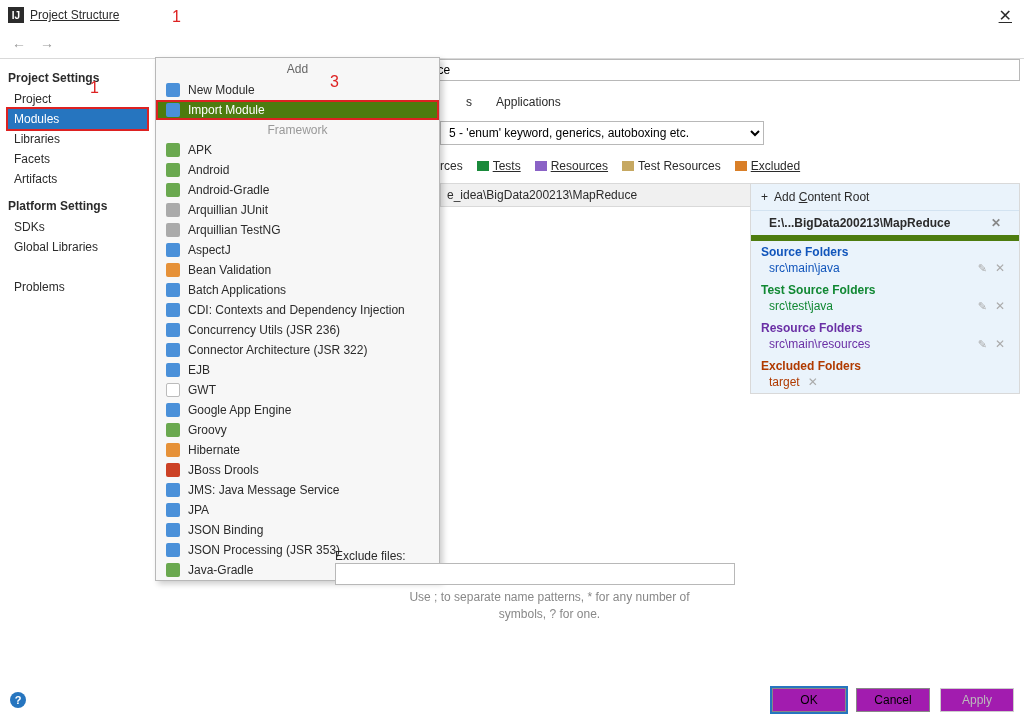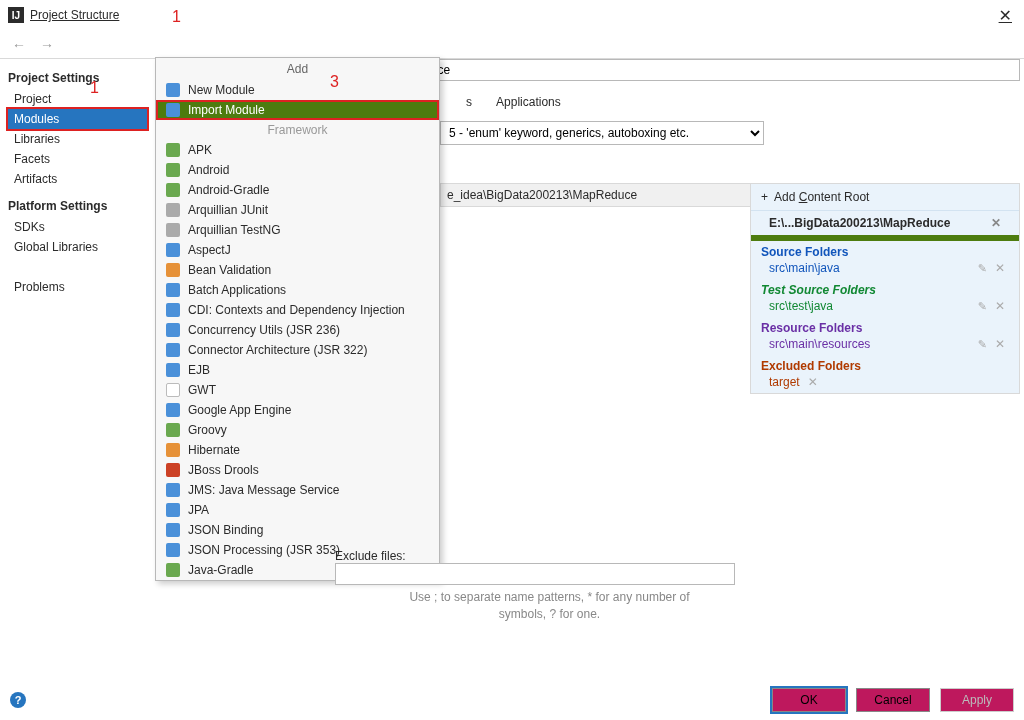--- a/index.html
+++ b/index.html
@@ -53,40 +53,40 @@
 .dd-icon.red { background:#cc4125; }
 .dd-icon.white { background:#fff; border:1px solid #bbb; }
 
 .right-pane { position:absolute; left:595px; top:124px; right:4px; background:#eaf3fb; border:1px solid #d9d9d9; }
 .right-pane .add-root { padding:6px 10px; display:flex; align-items:center; gap:6px; border-bottom:1px solid #d3e3f1; cursor:pointer; }
 .right-pane .root-path { padding:5px 18px; font-weight:bold; border-bottom:6px solid #4d7c0f; display:flex; align-items:center;gap:32px; }
 .right-pane .root-path .x { margin-left:auto; color:#888; cursor:pointer; }
 .folder-group { padding: 4px 10px 2px 10px; }
 .folder-group .fg-title { font-weight:bold; }
 .folder-group .fg-title.source { color:#1155bb; }
-.folder-group .fg-title.test { color:#118833;font-style:italic; }
+.folder-group .fg-title.test { color:#118833; }
 .folder-group .fg-title.resource { color:#6a2fa5; }
 .folder-group .fg-title.excluded { color:#b03a00; }
 .folder-group .fg-item { color: inherit; padding: 2px 4px 2px 8px; display:flex; align-items:center; }
 .fg-item a { color: inherit; text-decoration: none; }
 .fg-item .pencil { margin-left:auto; color:#aaa; cursor:pointer; font-size:11px; }
 .fg-item .x { margin-left:8px; color:#aaa; cursor:pointer; }
 .fg-item.source a { color:#1155bb; }
 .fg-item.test a { color:#118833; }
 .fg-item.resource a { color:#6a2fa5; }
 .fg-item.excluded a { color:#b03a00; }
 
 .exclude-row { position:absolute; left:180px; bottom:60px; right:260px; display:flex; align-items:flex-start; gap:8px; }
 .exclude-row input { width:400px; height:22px; border:1px solid #b8b8b8; }
 .hint { color:#888; font-size:11px; margin-top:4px; text-align:center; line-height:1.4; }
 
 .footer { position:absolute; bottom:8px; left:0; right:0; display:flex; align-items:center; padding:0 10px; gap:10px;}
 .help-icon { width:16px; height:16px; border-radius:50%; background:#2675BF; color:#fff; display:flex; align-items:center; justify-content:center; font-size:11px; font-weight:bold; cursor:pointer;}
 .footer .spacer { flex:1; }
-.footer button { min-width:74px; height:24px; border:1px solid #888; background:#be185d; cursor:pointer; }
+.footer button { min-width:74px; height:24px; border:1px solid #888; background:#a21caf; cursor:pointer; }
 .footer button.primary { outline:2px solid #2675BF; }
 .footer button.ghost { color:#bbb; border-color:#ccc; }
 
 .annot { position:absolute; color:#d22; font-size:16px; pointer-events:none; }
 </style>
 </head>
 <body>
 
 <div class="title-bar">
   <span class="ij-icon">IJ</span>
@@ -133,20 +133,41 @@
       <span class="tab" style="margin-left:-44px">s</span>
       <span class="tab">Applications</span>
     </div>
 
     <div class="lang-row">
       <select>
         <option>5 - 'enum' keyword, generics, autoboxing etc.</option>
       </select>
     </div>
 
+    <div class="marks-row">
+      <span class="mark">
+          <span>rces</span>
+        </span>
+      <span class="mark">
+          <span class="folder" style="--c:#1a8a3b"></span>
+          <span class="underline">Tests</span>
+        </span>
+      <span class="mark">
+          <span class="folder" style="--c:#8a62c6"></span>
+          <span class="underline">Resources</span>
+        </span>
+      <span class="mark">
+          <span class="folder" style="--c:#c6a862"></span>
+          <span>Test Resources</span>
+        </span>
+      <span class="mark">
+          <span class="folder" style="--c:#d97f28"></span>
+          <span class="underline">Excluded</span>
+        </span>
+    </div>
 
     <div class="path-row">
       <span>e_idea\BigData200213\MapReduce</span>
     </div>
 
     <div class="dropdown">
       <div class="dd-header">Add</div>
       <div class="dd-item">
         <span class="dd-icon blue"></span>
         <span>New Module</span>

